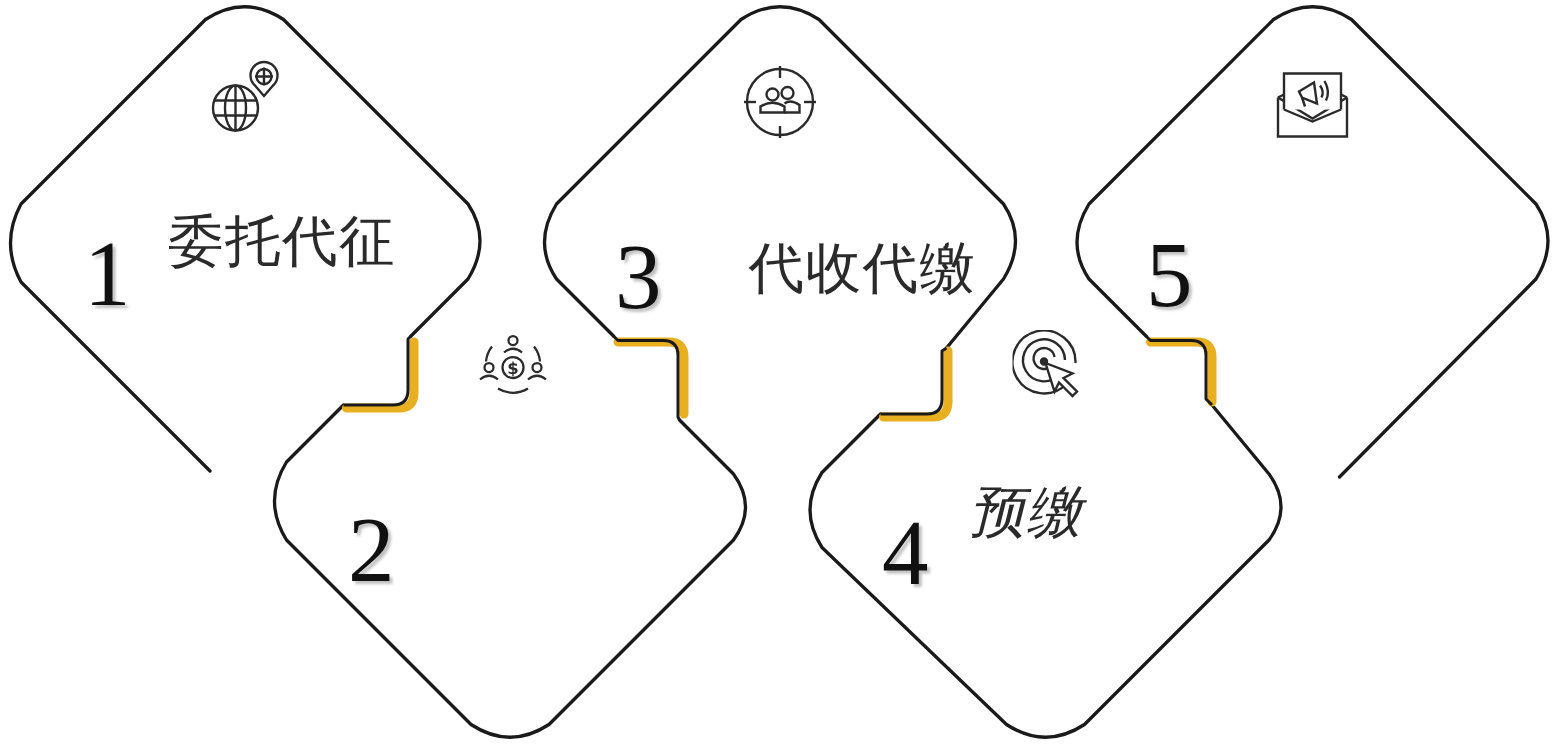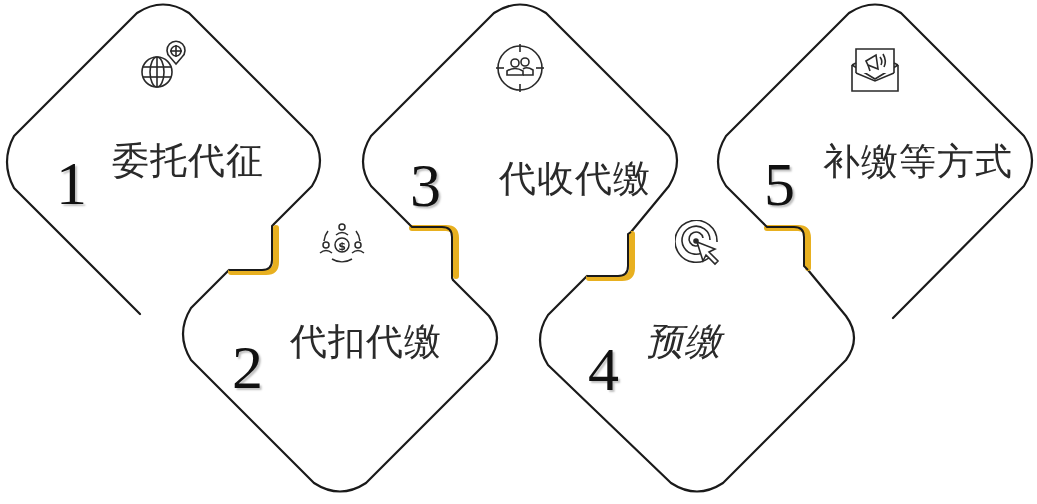--- a/index.html
+++ b/index.html
@@ -94,21 +94,20 @@
       <path d="M 18 14 Q 24 9 30 14"></path>
       <circle cx="24" cy="24" r="7"></circle>
       <text x="24" y="28.5" text-anchor="middle" font-size="11" font-family="DejaVu Sans, sans-serif" fill="#2a2a2a" stroke="none" font-weight="bold">$</text>
       <circle cx="8" cy="24" r="3"></circle>
       <path d="M 2 32 Q 8 27 14 32"></path>
       <circle cx="40" cy="24" r="3"></circle>
       <path d="M 34 32 Q 40 27 46 32"></path>
     </g>
   </svg>
   <div class="step-num" style="left:232px; top:336px;">2</div>
-  <div class="step-label" style="left:290px; top:323px;">代扣代缴</div>
 
   <svg class="icon" style="left:494px; top:42px;" width="52" height="52" viewBox="0 0 52 52">
     <g fill="none" stroke="#2a2a2a" stroke-width="1.6">
       <circle cx="26" cy="26" r="22"></circle>
       <line x1="26" y1="2" x2="26" y2="10"></line>
       <line x1="26" y1="42" x2="26" y2="50"></line>
       <line x1="2" y1="26" x2="10" y2="26"></line>
       <line x1="42" y1="26" x2="50" y2="26"></line>
       <circle cx="21" cy="21" r="4"></circle>
       <path d="M 13 33 L 13 29 Q 21 24 29 29 L 29 33 Z"></path>
@@ -139,15 +138,14 @@
       <path d="M 6 26 L 6 2 L 44 2 L 44 26"></path>
       <path d="M 2 18 L 6 16 M 48 18 L 44 16"></path>
       <path d="M 6 26 L 25 34 L 44 26"></path>
       <path d="M 16 14 L 26 8 L 28 22 L 18 18 Z"></path>
       <path d="M 18 18 L 20 24"></path>
       <path d="M 30 10 Q 33 14 31 18"></path>
       <path d="M 33 7 Q 37 14 34 20"></path>
     </g>
   </svg>
   <div class="step-num" style="left:764px; top:153px;">5</div>
-  <div class="step-label" style="left:823px; top:143px;">补缴等方式</div>
 
 </div>
 
 </body></html>

